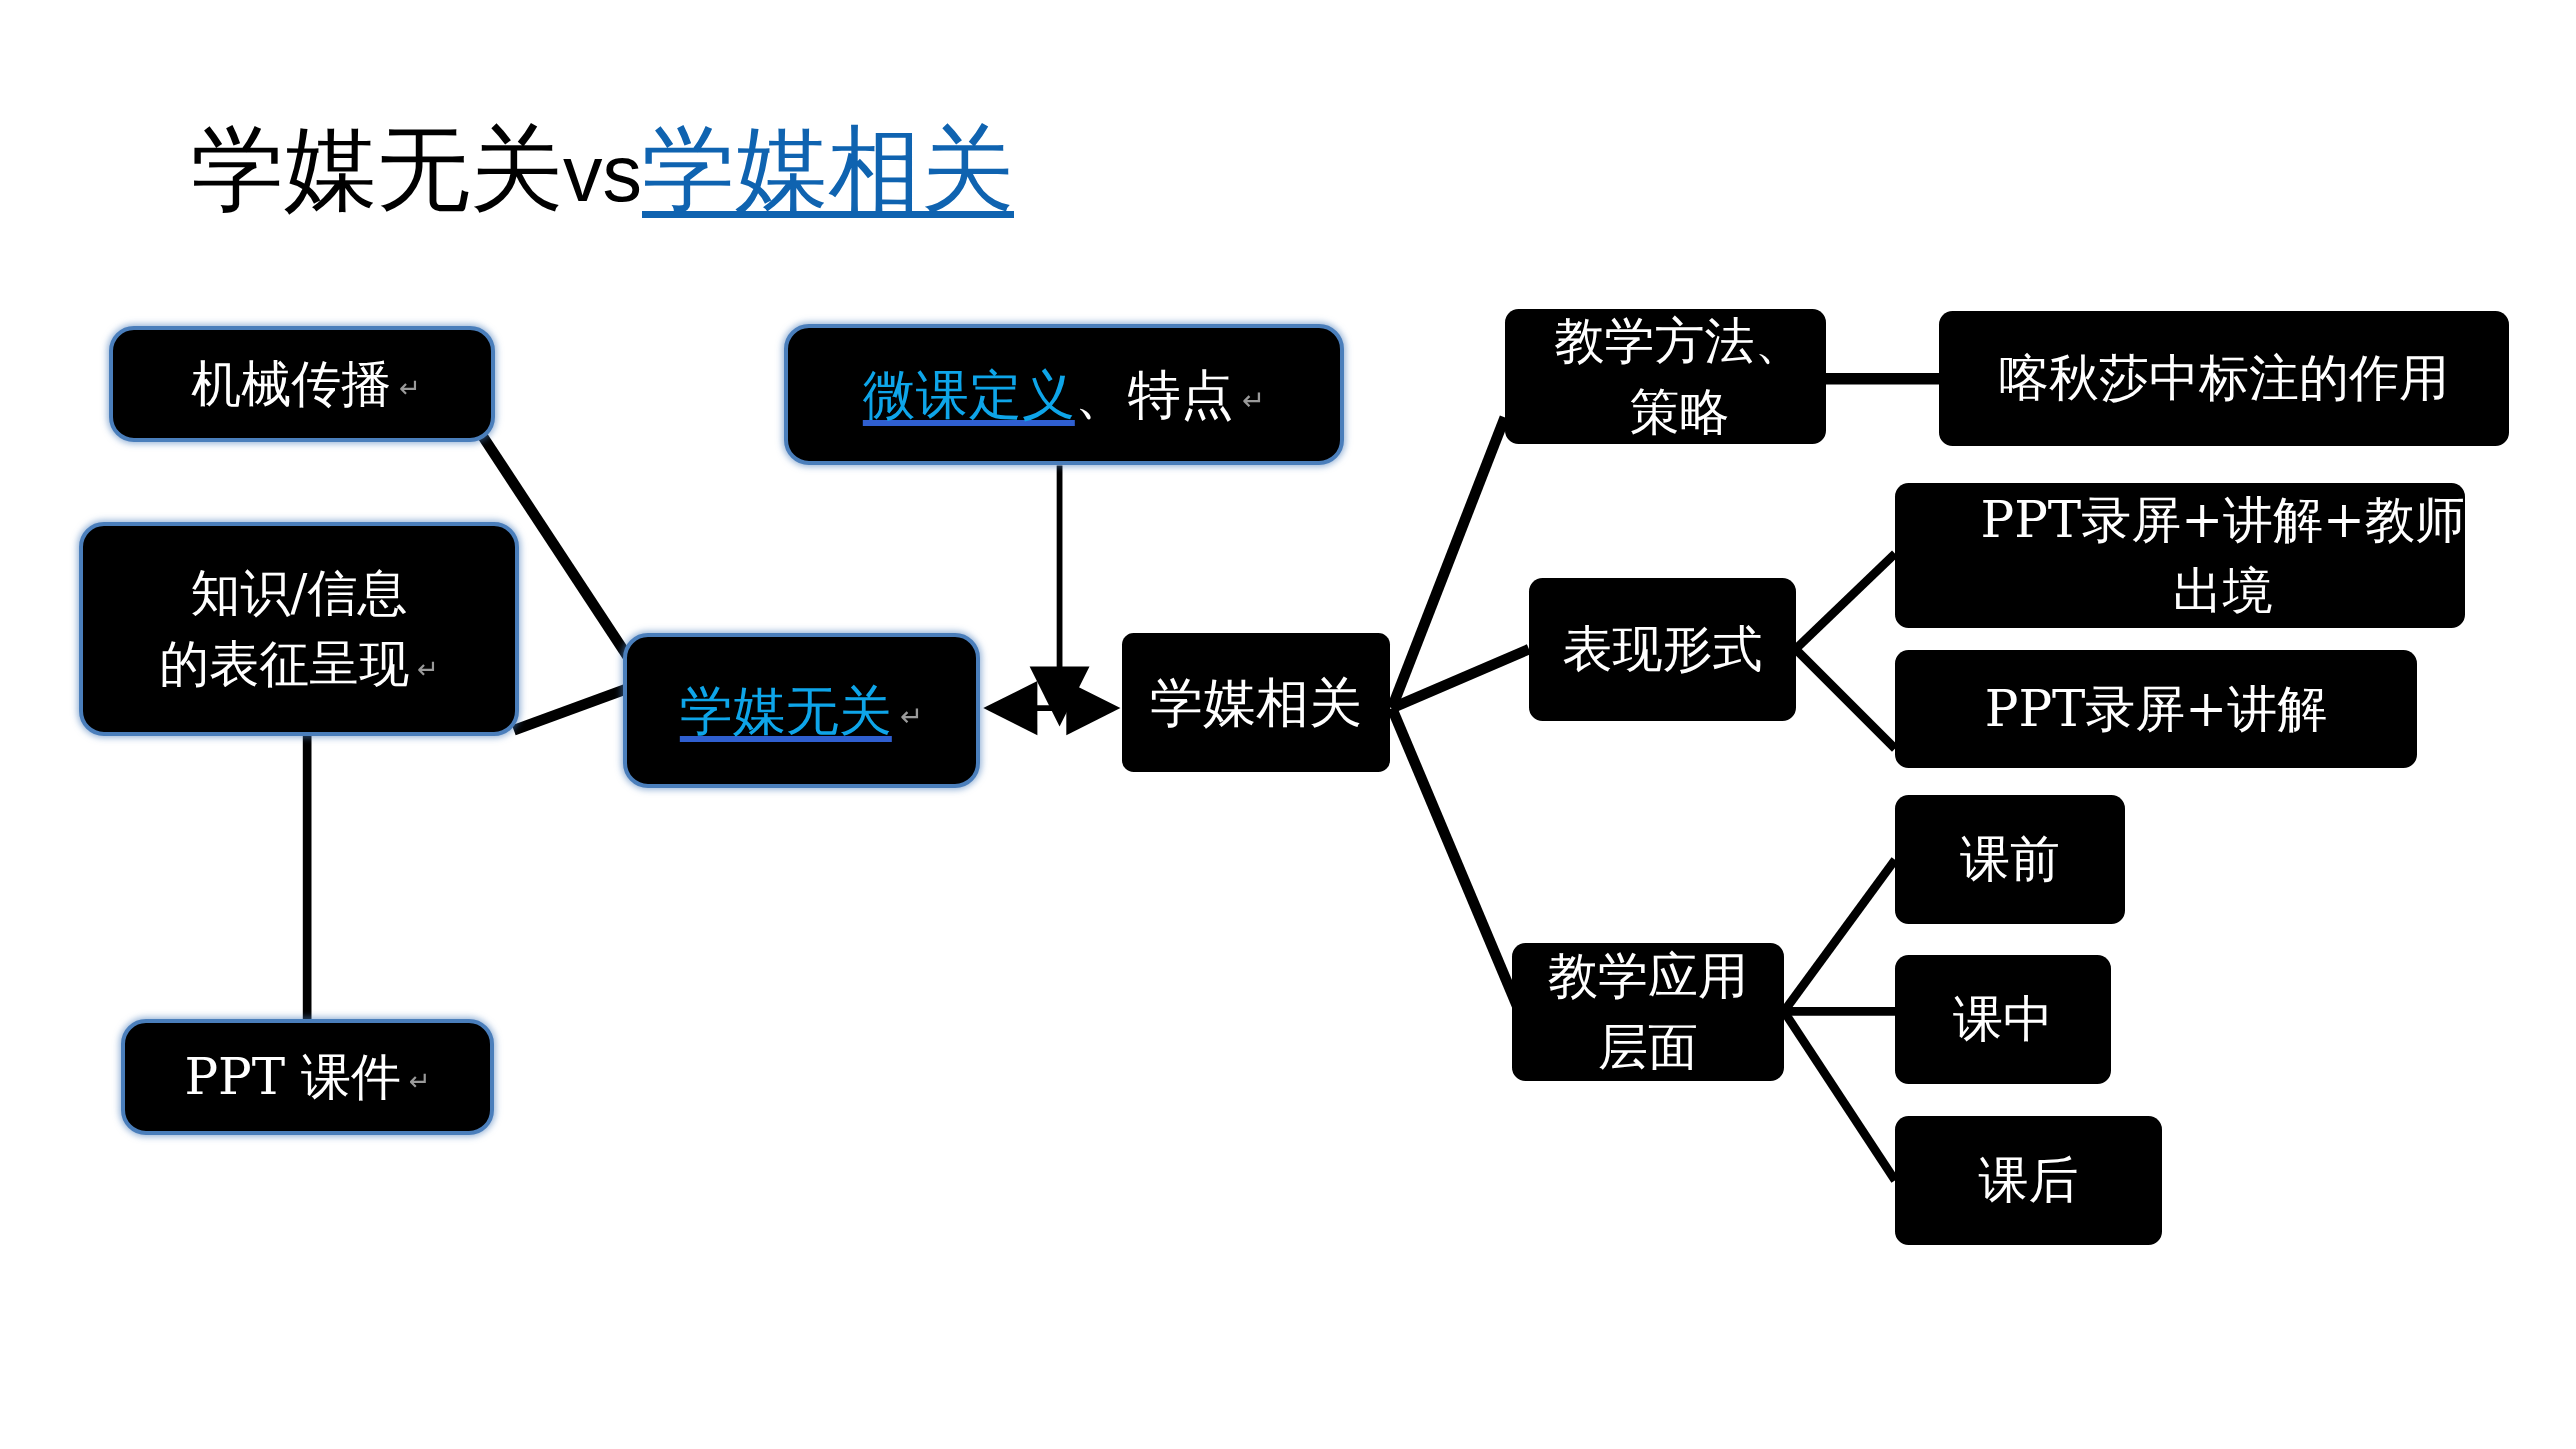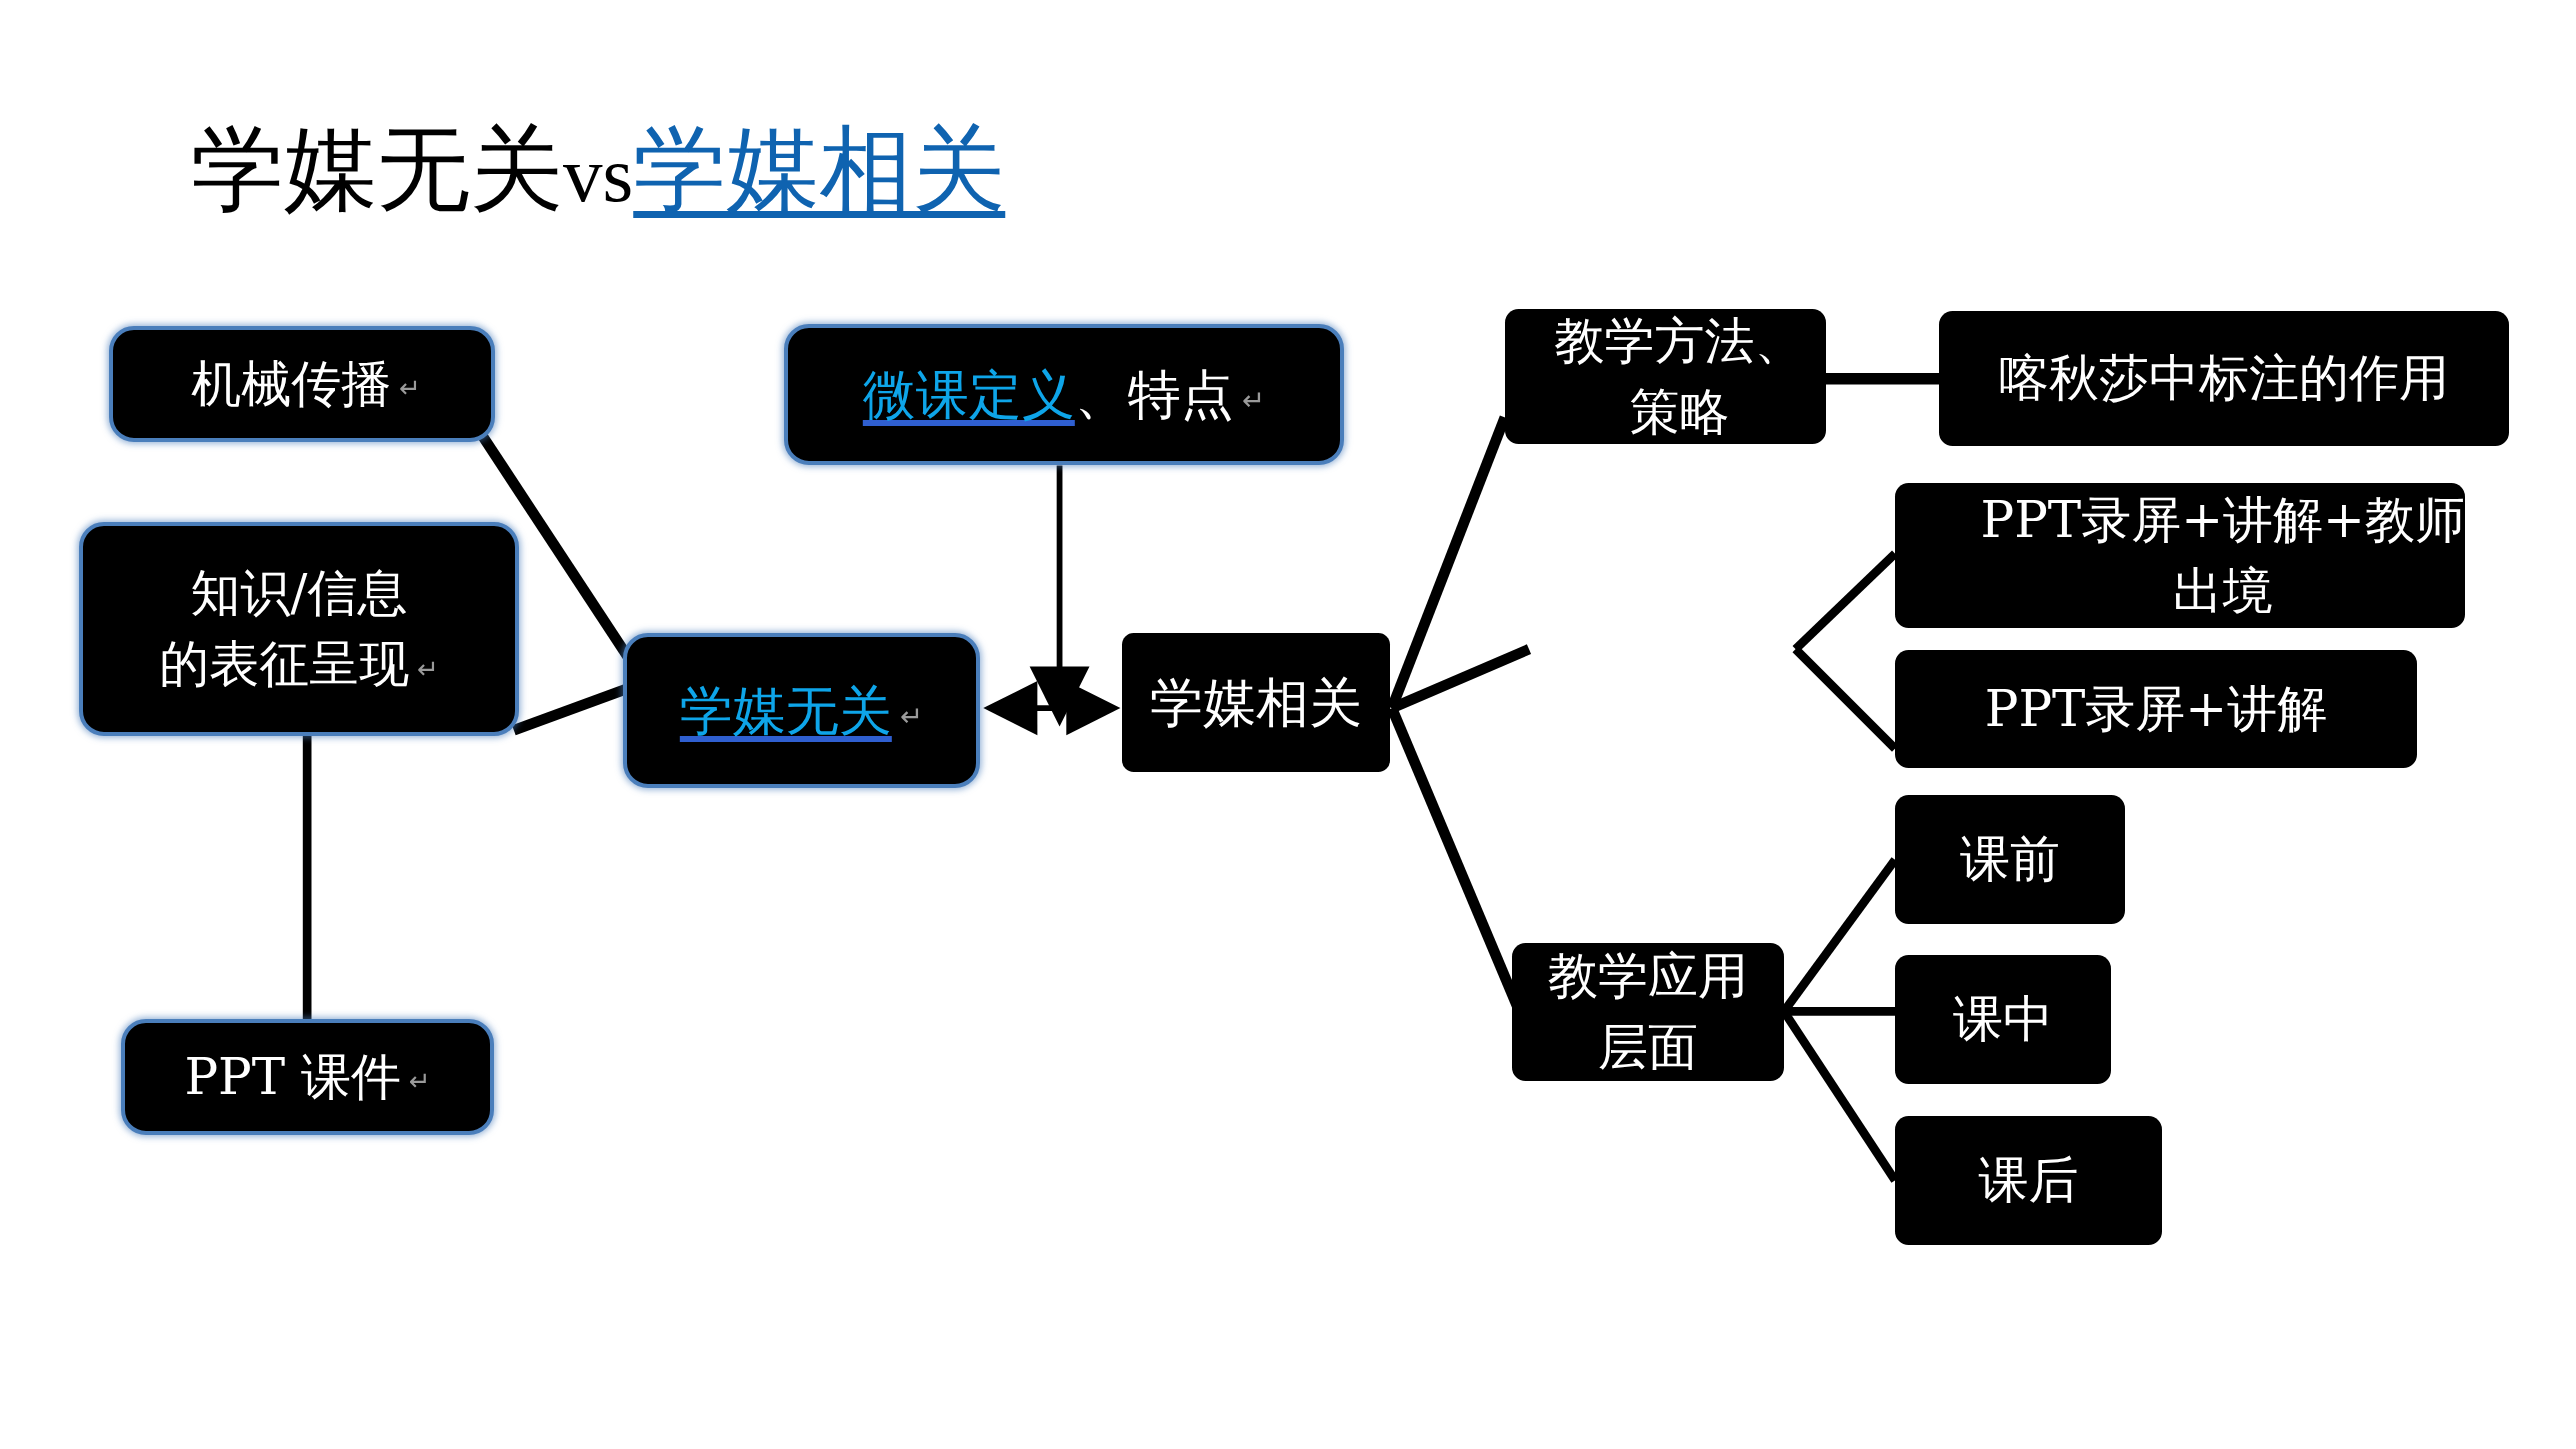--- a/index.html
+++ b/index.html
@@ -22,21 +22,21 @@
     left: 191px;
     top: 116px;
     font-family: "DejaVu Serif", "Liberation Serif", serif;
     font-size: 93px;
     line-height: 1.15;
     white-space: nowrap;
     color: #000000;
   }
   #title .t-plain { color: #000000; }
   #title .t-vs {
-    font-family: Liberation Serif, serif;
+    font-family: Liberation Sans, sans-serif;
     font-size: 79px;
     color: #000000;
   }
   #title .t-blue {
     color: #0f63b0;
     text-decoration: underline;
     text-decoration-thickness: 6.8px;
     text-underline-offset: 9.7px;
   }
 
@@ -201,20 +201,23 @@
     <span class="nlabel">
       <span>教学方法、</span><br>
       <span>策略</span>
     </span>
   </div>
 
   <div id="n-kaqiusha" class="node plain">
     <span class="nlabel">喀秋莎中标注的作用</span>
   </div>
 
+  <div id="n-biaoxian" class="node plain">
+    <span class="nlabel">表现形式</span>
+  </div>
 
   <div id="n-ppt-js-cj" class="node plain">
     <span class="nlabel">
       <span>PPT录屏+讲解+教师</span><br>
       <span>出境</span>
     </span>
   </div>
 
   <div id="n-ppt-js" class="node plain">
     <span class="nlabel">PPT录屏+讲解</span>

